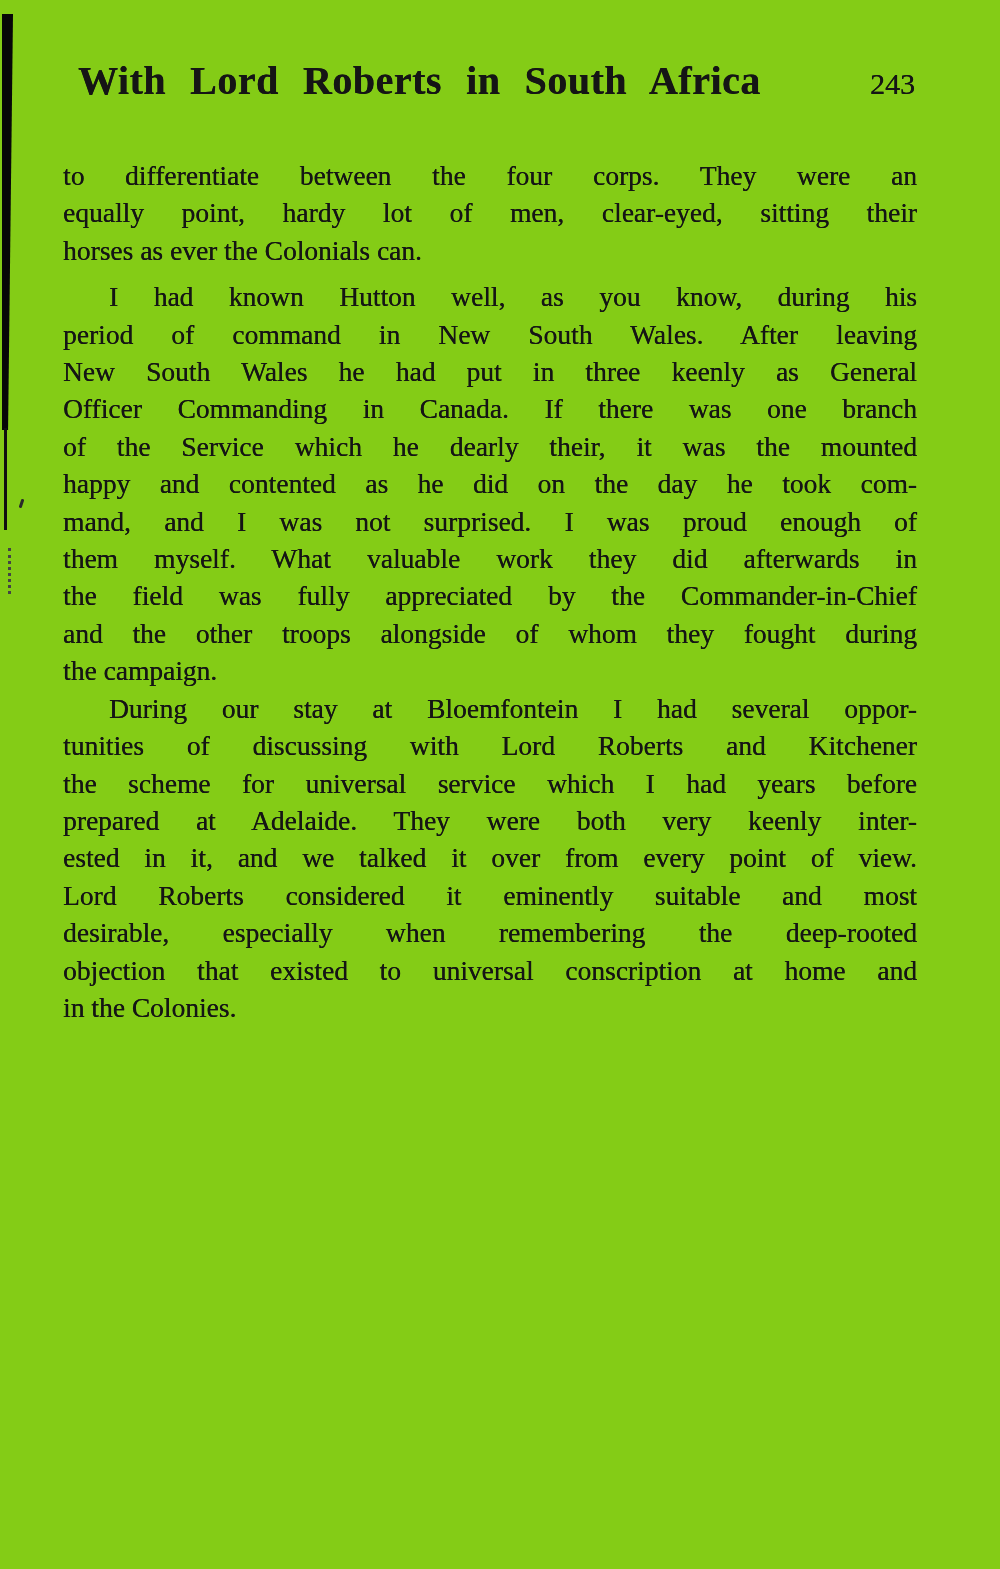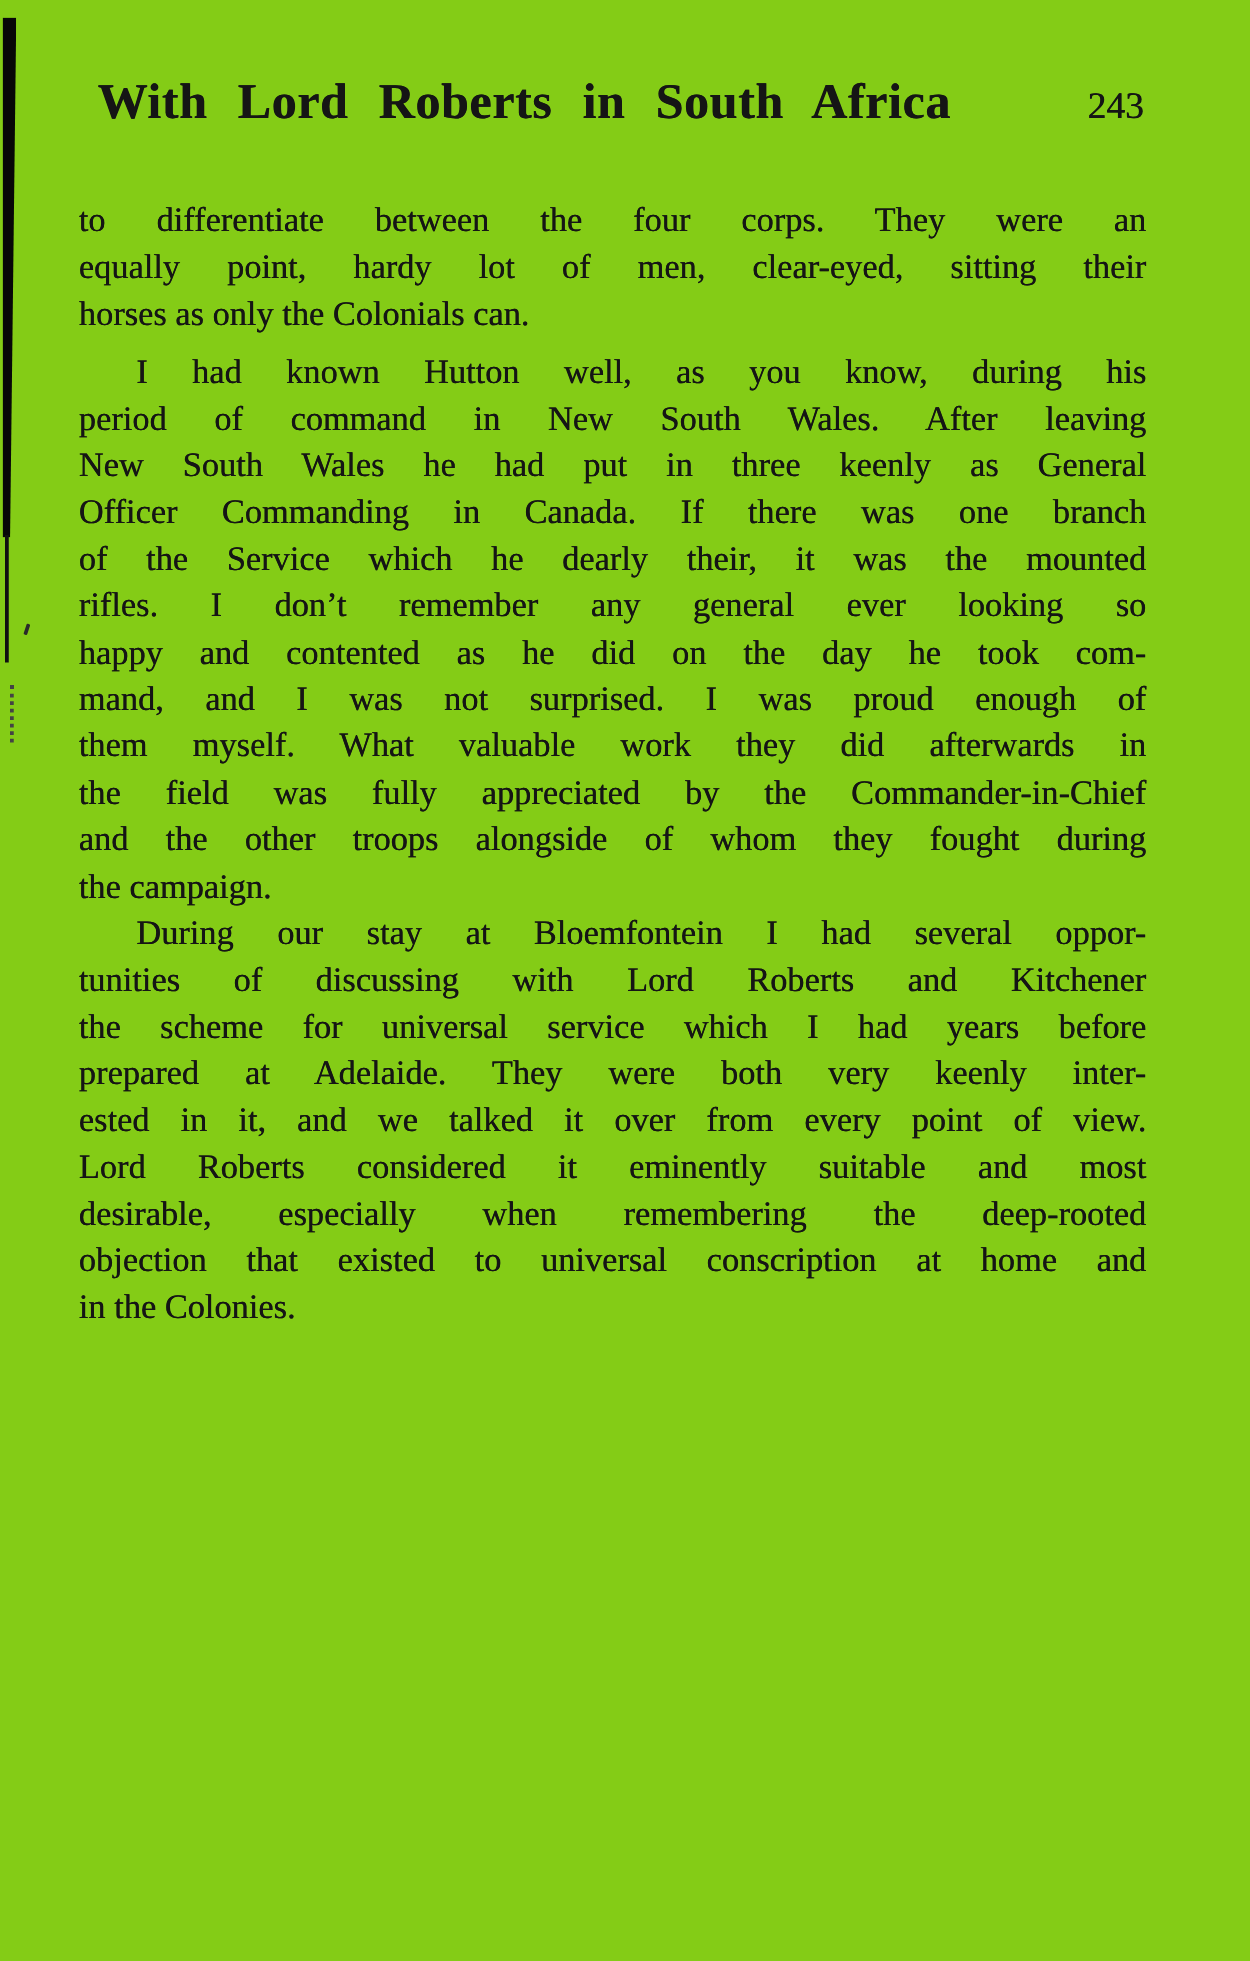--- a/index.html
+++ b/index.html
@@ -95,30 +95,29 @@
   <div class="header">
     <span class="title">With Lord Roberts in South Africa</span>
     <span class="page-number">243</span>
   </div>
 
   <div class="text-column">
 
     <div class="paragraph para-1">
       <div class="line">to differentiate between the four corps.  They were an</div>
       <div class="line">equally point, hardy lot of men, clear-eyed, sitting their</div>
-      <div class="line end">horses as only the Colonials can.</div>
+      <div class="line end">horses as ever the Colonials can.</div>
     </div>
 
     <div class="paragraph para-2">
       <div class="line indent">I had known Hutton well, as you know, during his</div>
       <div class="line">period of command in New South Wales.  After leaving</div>
       <div class="line">New South Wales he had put in three keenly as General</div>
       <div class="line">Officer Commanding in Canada.  If there was one branch</div>
       <div class="line">of the Service which he dearly their, it was the mounted</div>
-      <div class="line">rifles.  I don’t remember any general ever looking so</div>
       <div class="line">happy and contented as he did on the day he took com-</div>
       <div class="line">mand, and I was not surprised.  I was proud enough of</div>
       <div class="line">them myself.  What valuable work they did afterwards in</div>
       <div class="line">the field was fully appreciated by the Commander-in-Chief</div>
       <div class="line">and the other troops alongside of whom they fought during</div>
       <div class="line end">the campaign.</div>
     </div>
 
     <div class="paragraph para-3">
       <div class="line indent">During our stay at Bloemfontein I had several oppor-</div>

